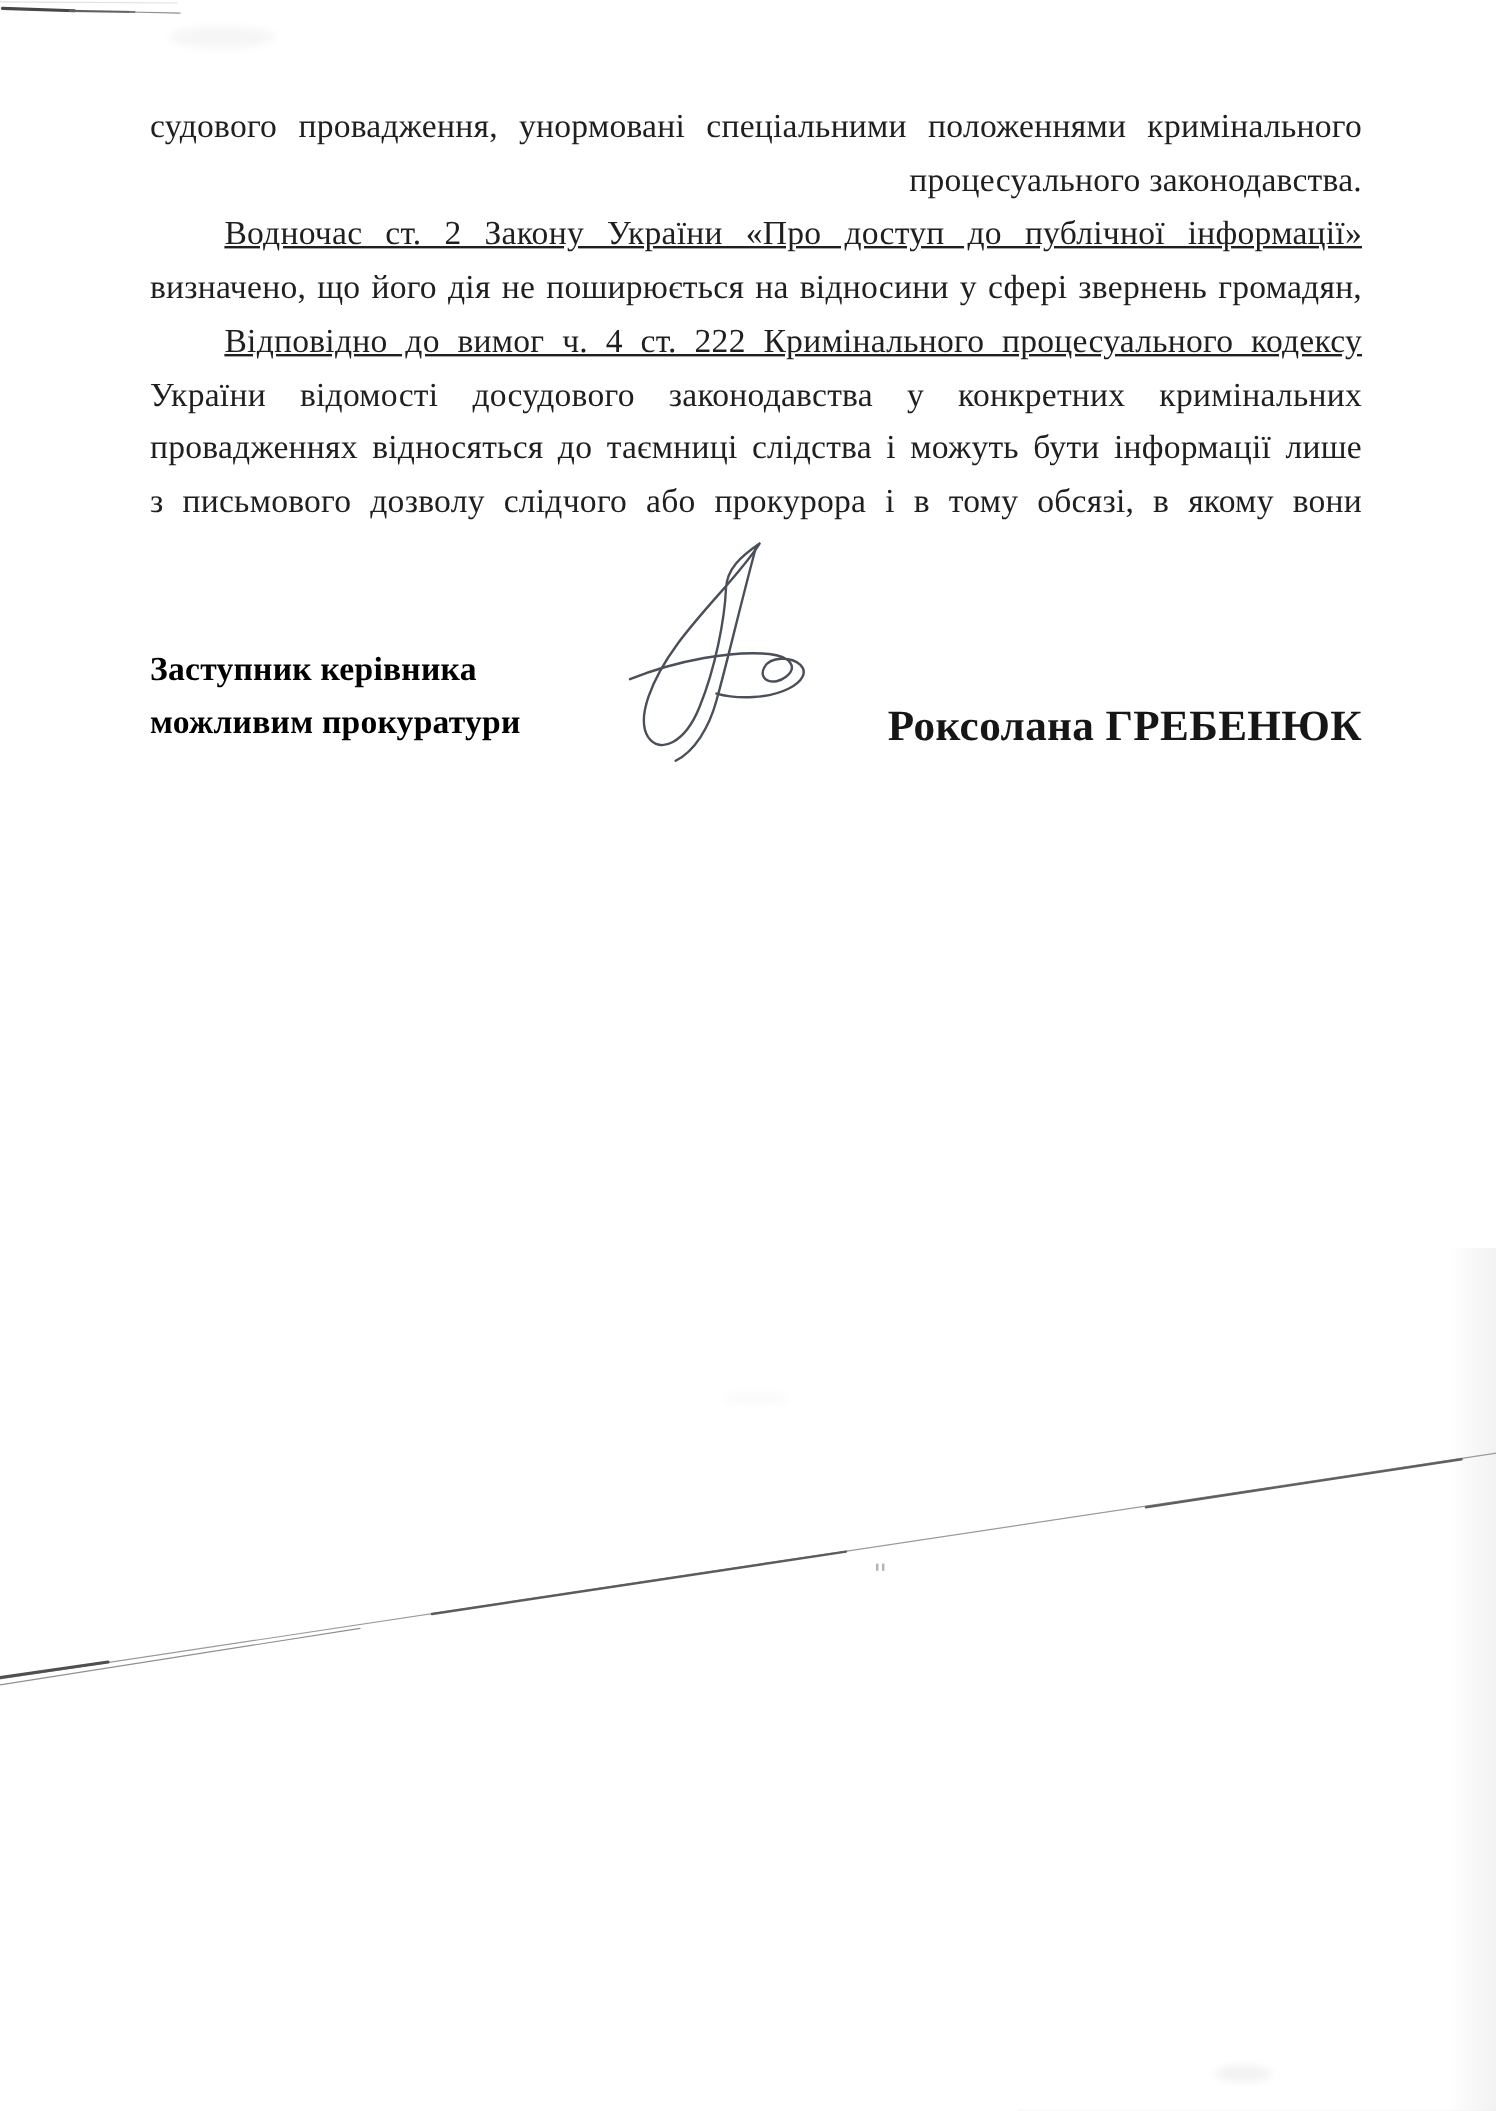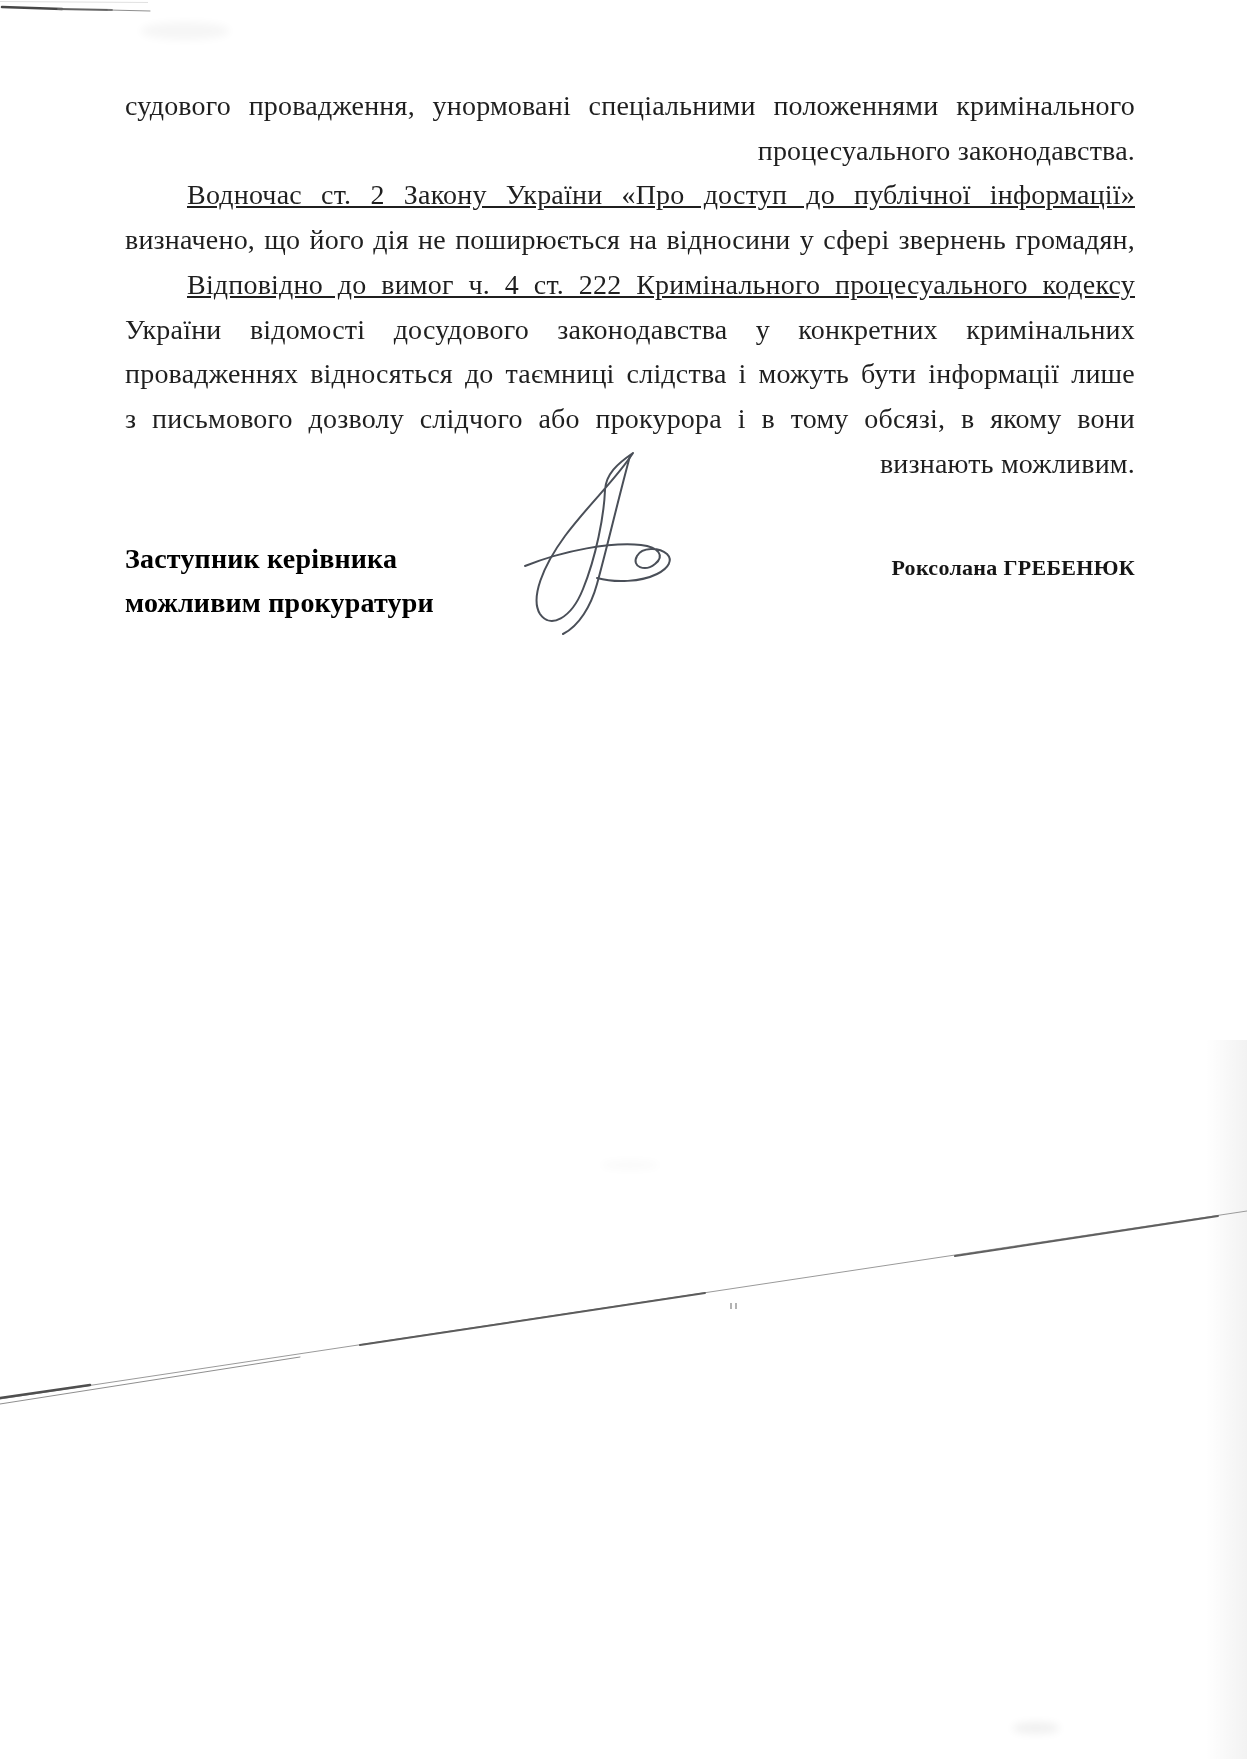--- a/index.html
+++ b/index.html
@@ -23,22 +23,22 @@
   .jl{text-align:justify;text-align-last:justify;}
   .pl{text-align:right;}
   .ind{text-indent:62px;text-decoration:underline;}
   
   .sig-title{
     position:absolute;left:125px;top:537px;
     font-weight:bold;font-size:28px;line-height:44px;color:#000000;
     letter-spacing:0.2px;
   }
   .sig-name{
-    position:absolute;top:555px;right:112px;
-    font-weight:bold;font-size:22px;color:#161616;
+    position:absolute;top:584px;right:112px;
+    font-weight:bold;font-size:36px;color:#161616;
     letter-spacing:0.3px;
     white-space:nowrap;
   }
   svg{position:absolute;display:block;}
   .artifact{pointer-events:none;}
   .edge-shade{
     position:absolute;right:0;top:1040px;width:42px;height:719px;
     background:linear-gradient(to left, rgba(0,0,0,0.05), rgba(0,0,0,0));
   }
   .speck-pair{position:absolute;left:730px;top:1303px;width:10px;height:7px;opacity:.75;}
@@ -67,21 +67,20 @@
 
   <main class="doc">
     <div class="line jl">судового провадження, унормовані спеціальними положеннями кримінального</div>
     <div class="line pl">процесуального законодавства.</div>
     <div class="line jl ind">Водночас ст. 2 Закону України «Про доступ до публічної інформації»</div>
     <div class="line jl">визначено, що його дія не поширюється на відносини у сфері звернень громадян,</div>
     <div class="line jl ind">Відповідно до вимог ч. 4 ст. 222 Кримінального процесуального кодексу</div>
     <div class="line jl">України відомості досудового законодавства у конкретних кримінальних</div>
     <div class="line jl">провадженнях відносяться до таємниці слідства і можуть бути інформації лише</div>
     <div class="line jl">з письмового дозволу слідчого або прокурора і в тому обсязі, в якому вони</div>
-    <div class="line pl">визнають можливим.</div>
   </main>
 
   <div class="sig-title">
     <div>Заступник керівника</div>
     <div>можливим прокуратури</div>
   </div>
 
   <svg class="artifact" style="left:503px;top:440px;" width="180" height="205" viewBox="0 0 180 205">
     <g fill="none" stroke="#4a4f58" stroke-width="2" stroke-linecap="round">
       <path d="M130,13 C114,38 86,64 62,96 C40,126 27,158 37,174 C47,189 68,179 80,149 C93,117 101,76 102,50 C103,34 114,24 130,13"></path>

